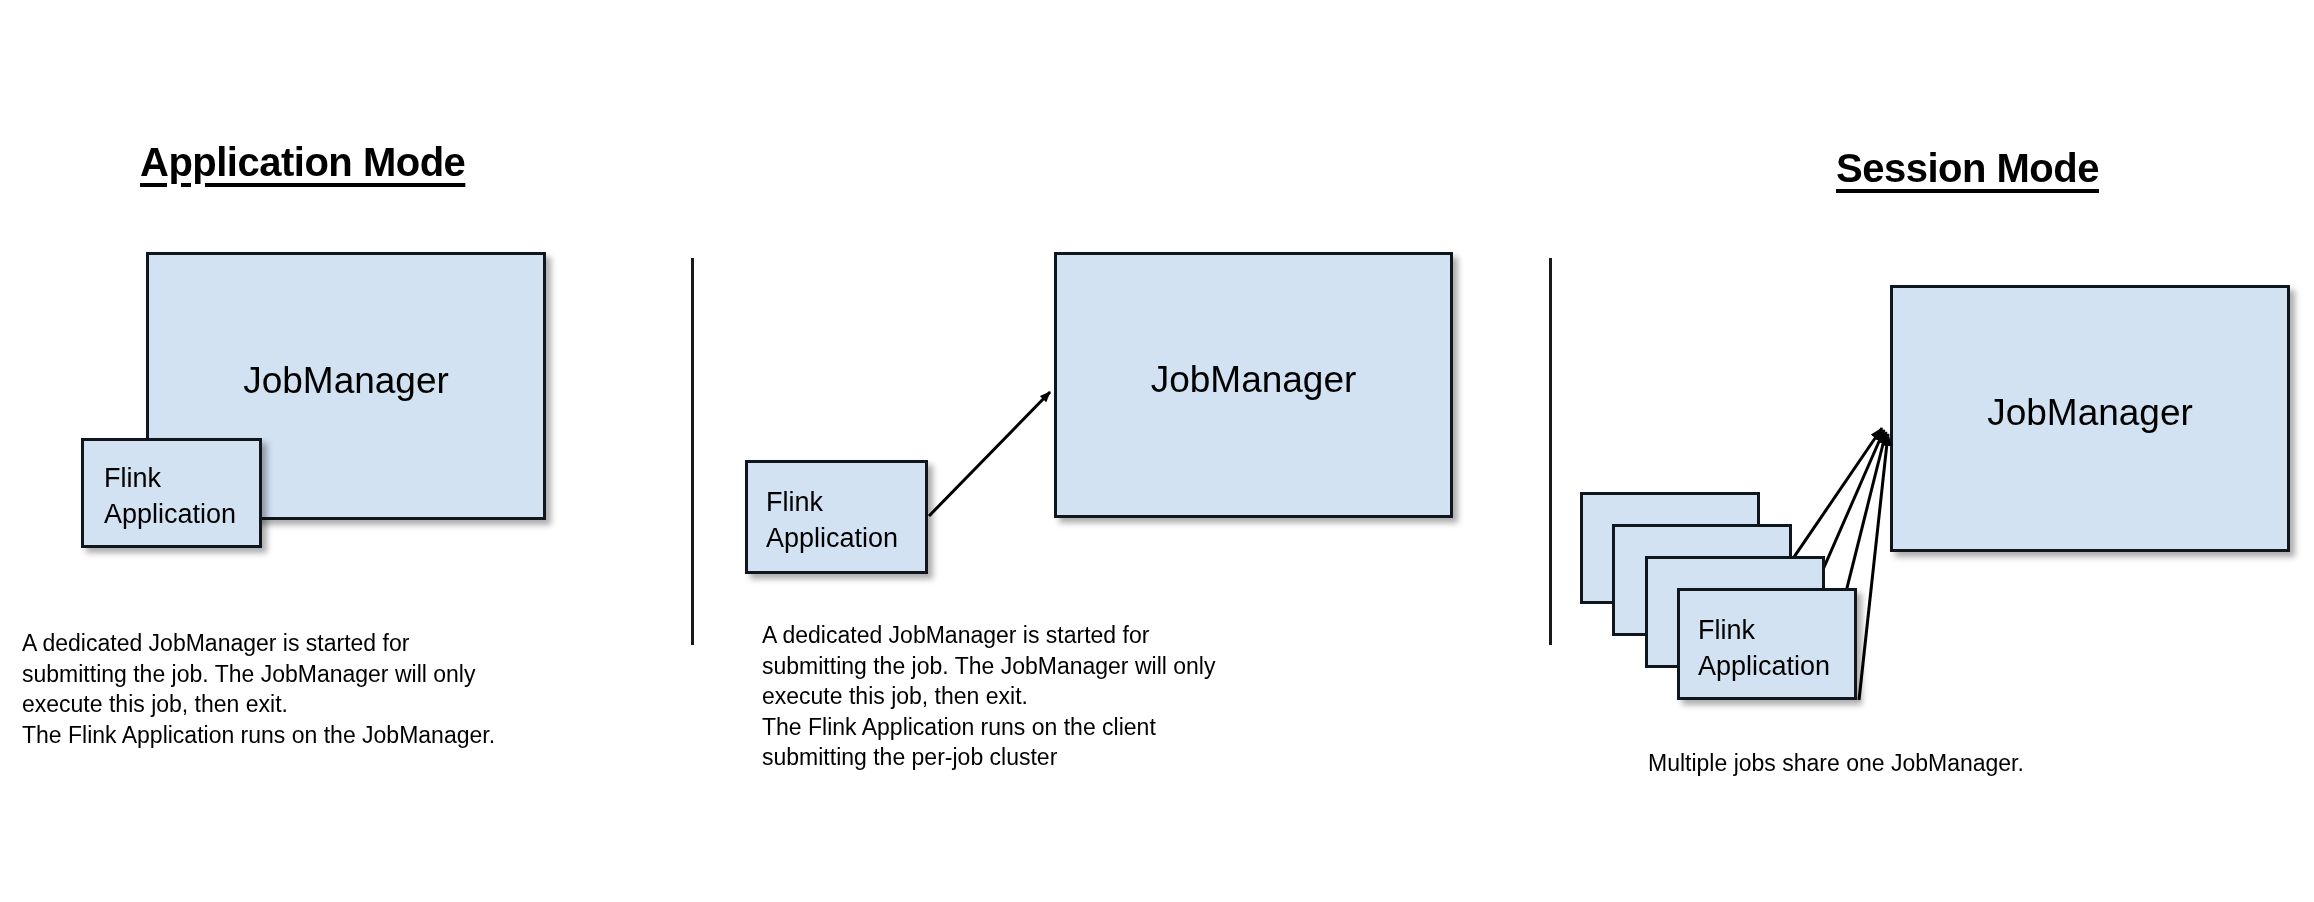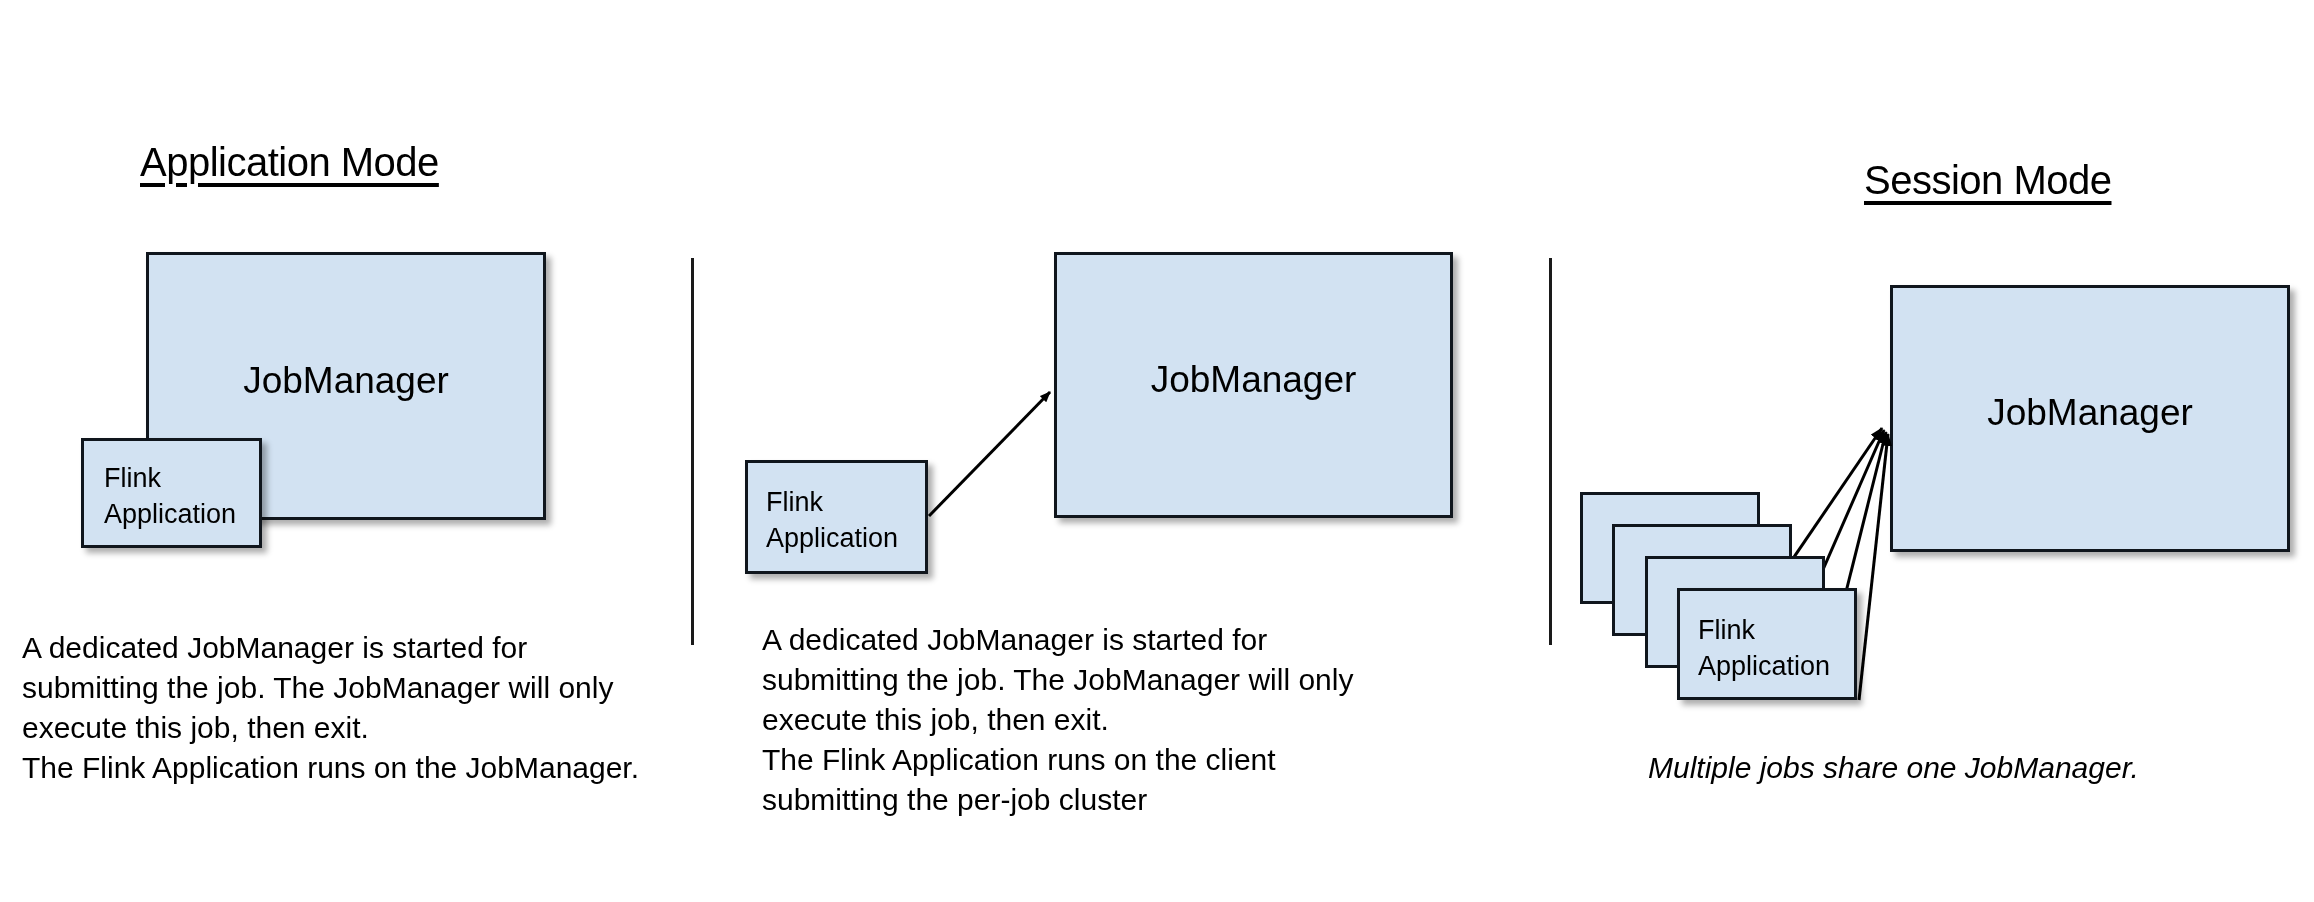--- a/index.html
+++ b/index.html
@@ -15,21 +15,21 @@
     position: relative;
     width: 2314px;
     height: 902px;
     background: #ffffff;
     overflow: hidden;
   }
 
   
   .col-title {
     position: absolute;
-    font-weight: normal;
+    font-weight: bold;
     font-size: 40px;
     line-height: 1;
     letter-spacing: -0.5px;
     text-decoration: underline;
     text-underline-offset: 7px;
     text-decoration-thickness: 4px;
     white-space: nowrap;
     color: #000000;
   }
 
@@ -65,21 +65,21 @@
     position: absolute;
     font-size: 27px;
     line-height: 1.32;
     color: #000000;
     white-space: pre-line;
   }
 
   
   .desc {
     position: absolute;
-    font-size: 30px;
+    font-size: 23px;
     line-height: 1.33;
     color: #000000;
     white-space: pre-line;
   }
 
   
   .connectors {
     position: absolute;
     left: 0;
     top: 0;
@@ -122,35 +122,35 @@
   </div>
 
   <div class="desc" style="left:762px; top:620px; width:680px;">A dedicated JobManager is started for
 submitting the job. The JobManager will only
 execute this job, then exit.
 The Flink Application runs on the client
 submitting the per-job cluster</div>
 
   <div class="divider" style="left:1549px; top:258px; height:387px;"></div>
 
-  <div class="col-title" style="left:1836px; top:160px;margin-left:28px;">Session Mode</div>
+  <div class="col-title" style="left:1836px; top:148px;">Session Mode</div>
 
   <div class="box" style="left:1890px; top:285px; width:400px; height:267px;">
     <div class="box-label-center" style="top:105px;">JobManager</div>
   </div>
 
   <div class="box box-stack-back" style="left:1580px; top:492px; width:180px; height:112px; z-index:1;"></div>
   <div class="box box-stack-back" style="left:1612px; top:524px; width:180px; height:112px; z-index:2;"></div>
   <div class="box box-stack-back" style="left:1645px; top:556px; width:180px; height:112px; z-index:3;"></div>
   <div class="box" style="left:1677px; top:588px; width:180px; height:112px; z-index:4;">
     <div class="box-label-left" style="left:18px; top:22px;">Flink
 Application</div>
   </div>
 
-  <div class="desc" style="left:1648px; top:748px; width:640px;font-style:italic;">Multiple jobs share one JobManager.</div>
+  <div class="desc" style="left:1648px; top:748px; width:640px;">Multiple jobs share one JobManager.</div>
 
   <svg class="connectors" viewBox="0 0 2314 902">
     <defs>
       <marker id="arrowhead" markerWidth="11" markerHeight="9" refX="10" refY="4.5" orient="auto" markerUnits="userSpaceOnUse">
         <path d="M0,0 L11,4.5 L0,9 z" fill="#000000"></path>
       </marker>
       <marker id="arrowheadsm" markerWidth="13" markerHeight="11" refX="12" refY="5.5" orient="auto" markerUnits="userSpaceOnUse">
         <path d="M0,0 L13,5.5 L0,11 z" fill="#000000"></path>
       </marker>
     </defs>

